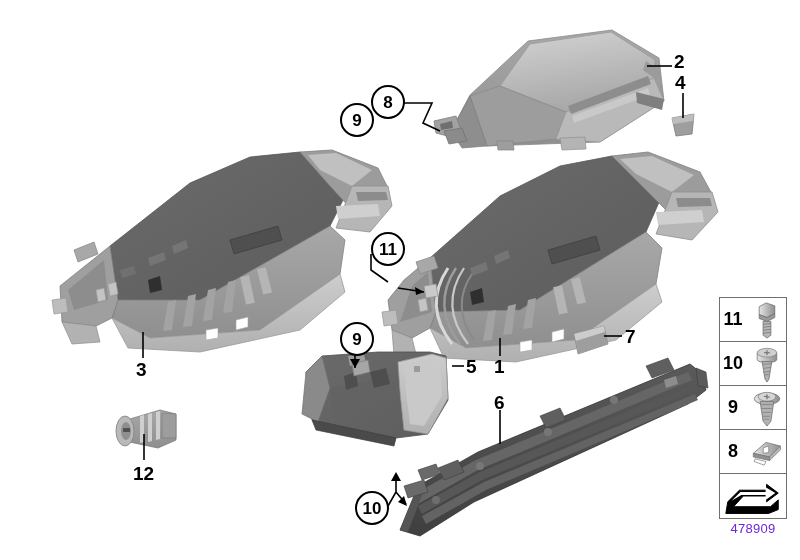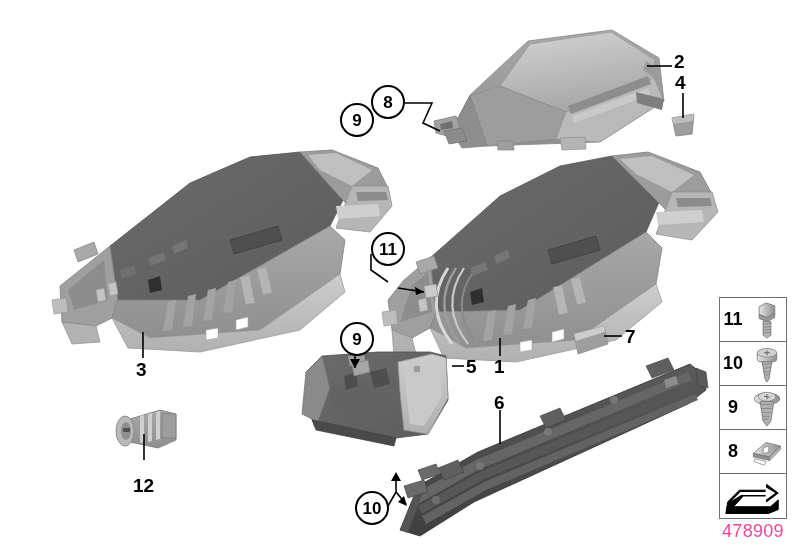--- a/index.html
+++ b/index.html
@@ -37,21 +37,21 @@
   .legend-cell:last-child{border-bottom:none;}
   .legend-num{
     font-weight:bold;font-size:18px;color:#000;
     width:26px;text-align:center;flex:none;
     font-family:"Liberation Sans", sans-serif;
   }
   .legend-art{flex:1;height:100%;position:relative;}
   .legend-art svg{position:absolute;left:0;top:0;width:100%;height:100%;}
   #diagram-id{
     position:absolute;left:719px;top:521px;width:68px;
-    text-align:center;font-size:18px;color:#ec4899;letter-spacing:.3px;
+    text-align:center;font-size:13px;color:#6d28d9;letter-spacing:.3px;
     font-family:"Liberation Sans", sans-serif;
   }
 </style>
 </head>
 <body>
 
 <div id="stage">
 
   <svg class="layer" viewBox="0 0 800 560">
     <defs>
@@ -303,21 +303,21 @@
   </div>
   <div class="plainlabel" style="left:494px;top:357px;">
     <span>1</span>
   </div>
   <div class="plainlabel" style="left:625px;top:327px;">
     <span>7</span>
   </div>
   <div class="plainlabel" style="left:494px;top:393px;">
     <span>6</span>
   </div>
-  <div class="plainlabel" style="left:133px;top:476px;">
+  <div class="plainlabel" style="left:133px;top:464px;">
     <span>12</span>
   </div>
   <div class="callout" style="left:355px;top:491px;">
     <span>10</span>
   </div>
 
   <div id="legend">
 
     <div class="legend-cell">
       <div class="legend-num">11</div>

